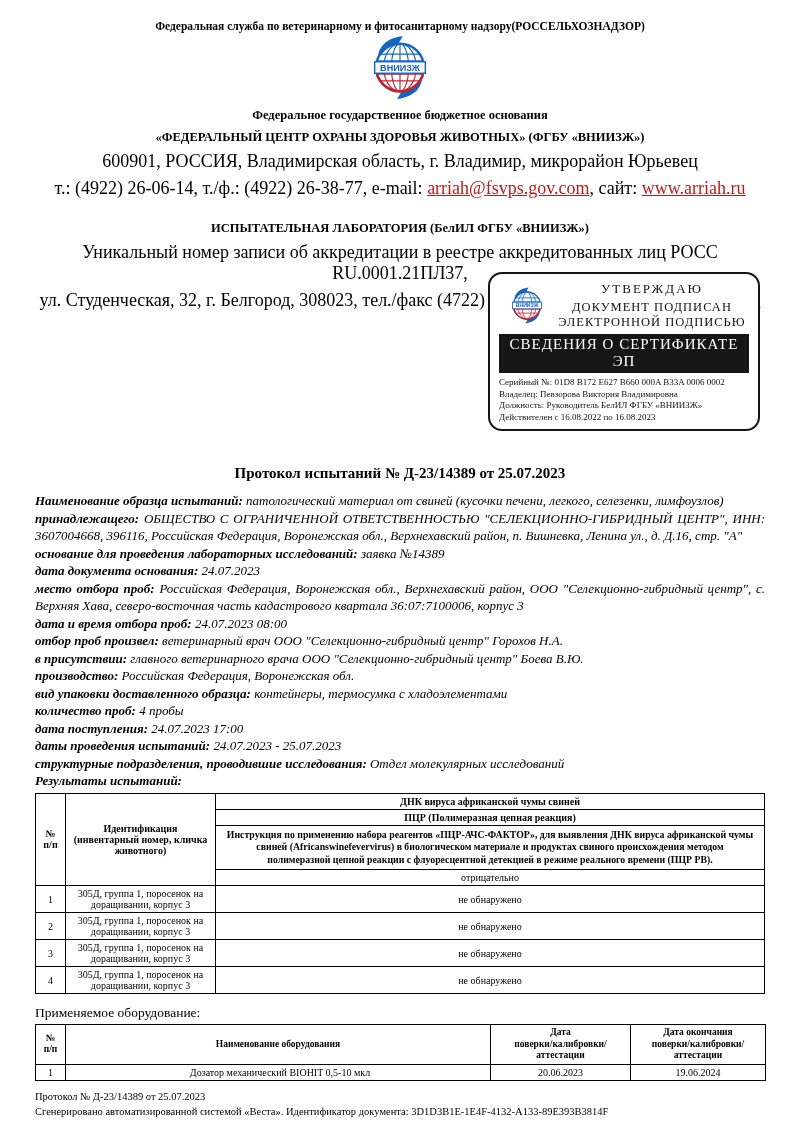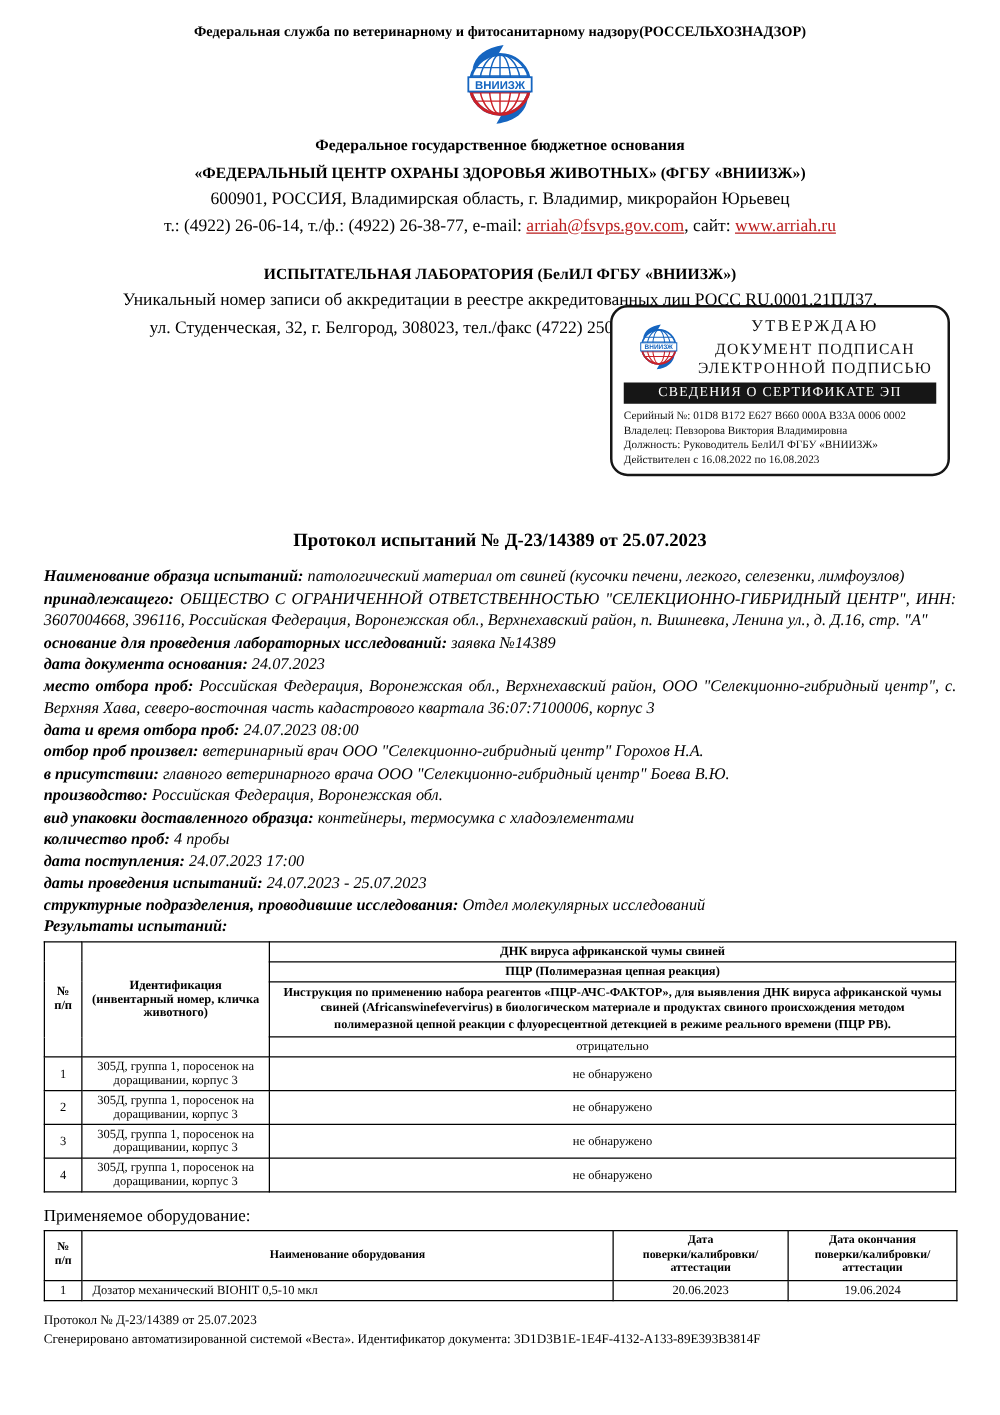--- a/index.html
+++ b/index.html
@@ -12,59 +12,59 @@
   }
   .content { width:730px; margin:0 auto; }
 
   
   .hdr { text-align:center; padding-top:20px; }
   .hdr-agency { font-weight:bold; font-size:11.5px; }
   .logo-wrap { margin:3px auto 0; }
   .logo { display:inline-block; }
   .hdr-orgtype { font-weight:bold; font-size:12.5px; margin-top:4px; }
   .hdr-orgname { font-weight:bold; font-size:12.5px; margin-top:7px; }
-  .hdr-line { font-size:14px; margin-top:6px; }
+  .hdr-line { font-size:18px; margin-top:6px; }
   .lnk { color:#b91c1c; text-decoration:underline; cursor:pointer; }
   .hdr-lab { font-weight:bold; font-size:12.5px; margin-top:22px; }
 
   
   .stamp {
-    position:absolute; top:244px; right:40px; width:272px;
+    position:absolute; top:272px; right:40px; width:272px;
     border:2px solid #161616; border-radius:14px;
     padding:7px 9px 6px 9px; background:#fff; color:#111;
   }
   .stamp-top { display:flex; align-items:center; }
   .stamp-logo { flex:0 0 56px; }
   .stamp-titles { flex:1; text-align:center; }
   .stamp-approve { font-size:13px; letter-spacing:2px; margin-bottom:3px; }
   .stamp-signline { font-size:12.5px; letter-spacing:1px; line-height:15px; }
   .stamp-bar {
     margin-top:4px; background:#161616; color:#fff; text-align:center;
-    font-size:11px; letter-spacing:1px; padding:2px 0 3px;
+    font-size:15px; letter-spacing:1px; padding:2px 0 3px;
   }
   .stamp-details { margin-top:4px; font-size:9px; line-height:11.5px; text-align:left; }
 
   
   .title { text-align:center; font-weight:bold; font-size:15px; margin-top:14px; }
   .fields { margin-top:10px; font-size:13px; line-height:17.5px; text-align:justify;font-style:italic; }
   .field b { font-weight:bold; }
 
   
   table { border-collapse:collapse; width:730px; table-layout:fixed; }
   td { border:1px solid #000; text-align:center; vertical-align:middle; padding:2px 4px; }
   .results { margin-top:3px; font-size:10px; }
   .results .c-num { white-space:pre-line; font-weight:bold; font-size:10px; }
   .results .c-id-h { font-weight:bold; }
   .results .bold { font-weight:bold; }
   .results .instr { font-weight:bold; font-size:9.8px; line-height:12.5px; padding:3px 8px; }
   .results .drow td { height:27px; }
   .equip-heading { font-size:13.5px; margin-top:11px; }
   .equip { margin-top:3px; font-size:10px; }
   .equip .head td { font-weight:bold; font-size:9.5px; white-space:pre-line; line-height:11.5px; }
-  .equip .left { text-align:left; padding-left:8px; }
+  .equip .left { text-align:center; padding-left:8px; }
 
   .footer { margin-top:8px; font-size:10.5px; line-height:15px; }
 </style>
 </head>
 <body>
 
 <div class="page">
 
   <div class="hdr content">
     <div class="hdr-agency">Федеральная служба по ветеринарному и фитосанитарному надзору(РОССЕЛЬХОЗНАДЗОР)</div>

